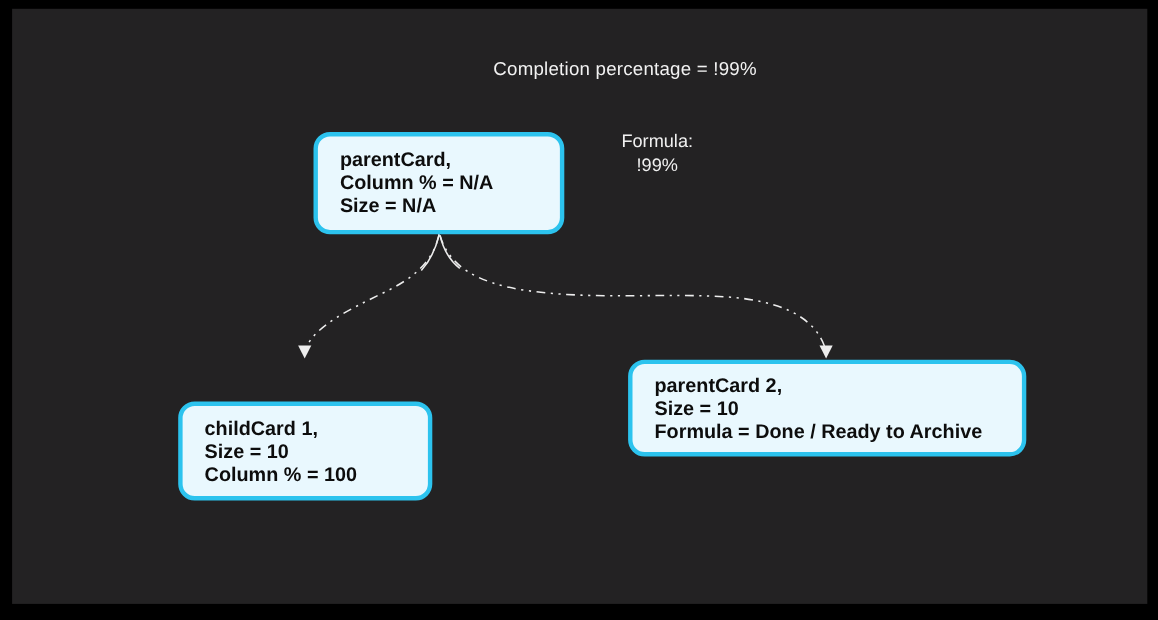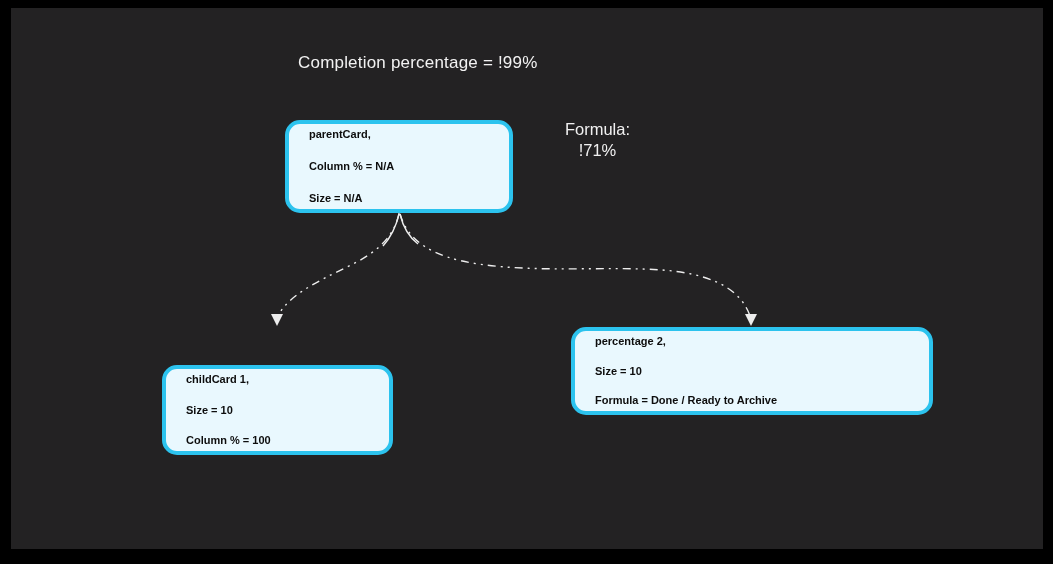--- a/index.html
+++ b/index.html
@@ -29,21 +29,21 @@
     top: 0;
     width: 1053px;
     height: 564px;
     pointer-events: none;
   }
   .canvas-title {
     position: absolute;
     left: 298px;
     top: 52px;
     width: 390px;
-    text-align: left;
+    text-align: right;
     color: #f2f2f2;
     font-size: 17px;
     line-height: 22px;
     letter-spacing: 0.2px;
   }
   .formula-label {
     position: absolute;
     left: 520px;
     top: 119px;
     width: 155px;
@@ -53,44 +53,44 @@
     line-height: 21px;
   }
   .node {
     position: absolute;
     box-sizing: border-box;
     background: #e9f8fe;
     border: 4px solid #2cc3ee;
     border-radius: 15px;
     color: #0d0d0d;
     font-weight: bold;
-    font-size: 11px;
+    font-size: 18px;
     line-height: 21px;
     display: flex;
     flex-direction: column;
-    justify-content: space-between;
+    justify-content: center;
     padding-left: 20px;
     padding-right: 8px;
   }
   .node-parent { left: 285px; top: 120px; width: 228px; height: 93px; }
   .node-child1 { left: 162px; top: 327px; width: 231px; height: 90px; margin-top: 38px; }
   .node-child2 { left: 571px; top: 327px; width: 362px; height: 88px; }
   .node-line { white-space: nowrap; }
 </style>
 </head>
 <body>
 
 <div class="stage">
   <div class="panel"></div>
 
   <div class="canvas-title">Completion percentage = !99%</div>
 
   <div class="formula-label">
     <div>Formula:</div>
-    <div>!71%</div>
+    <div>!99%</div>
   </div>
 
   <svg class="edge-layer" viewBox="0 0 1053 564" xmlns="http://www.w3.org/2000/svg">
 
     <path d="M399 206 L399 215" stroke="#ededed" stroke-width="1.4" fill="none"></path>
     <path d="M399 214 C 396 227, 391 237, 383 246" stroke="#ededed" stroke-width="1.4" fill="none"></path>
     <path d="M400 214 C 403 227, 409 237, 418 244" stroke="#ededed" stroke-width="1.4" fill="none"></path>
 
     <path d="M399 214 C 393 240, 373 254, 351 265 C 314 283, 288 296, 278 316" stroke="#ededed" stroke-width="1.4" fill="none" stroke-dasharray="8 5 2 5 2 5"></path>
     <polygon points="271,314 283,314 277,326" fill="#ededed"></polygon>
@@ -105,17 +105,17 @@
     <div class="node-line">Size = N/A</div>
   </div>
 
   <div class="node node-child1">
     <div class="node-line">childCard 1,</div>
     <div class="node-line">Size = 10</div>
     <div class="node-line">Column % = 100</div>
   </div>
 
   <div class="node node-child2">
-    <div class="node-line">percentage 2,</div>
+    <div class="node-line">parentCard 2,</div>
     <div class="node-line">Size = 10</div>
     <div class="node-line">Formula = Done / Ready to Archive</div>
   </div>
 </div>
 
 </body></html>

